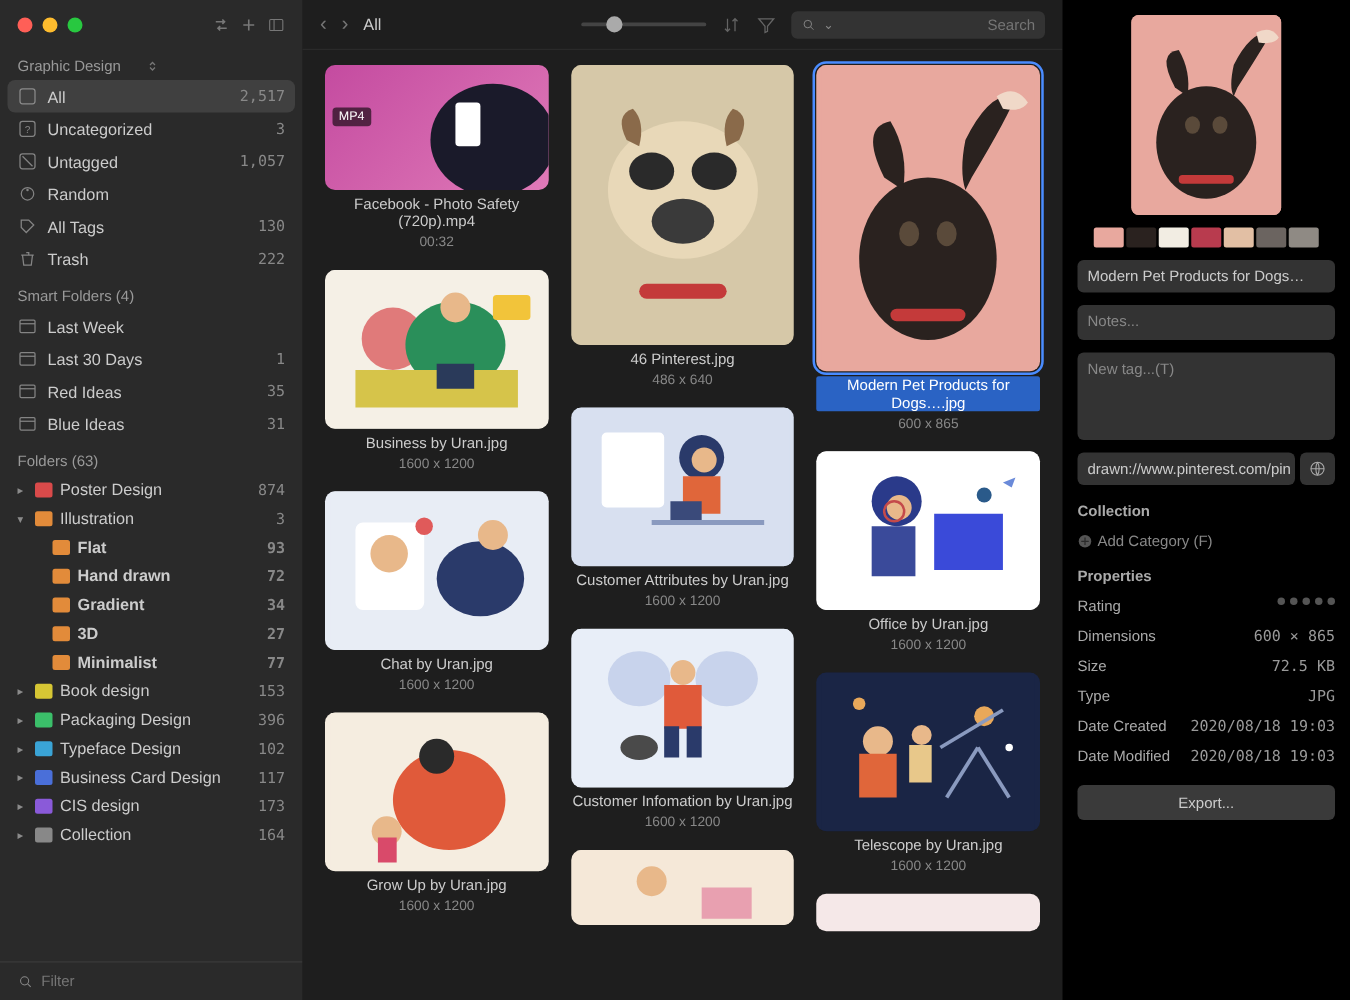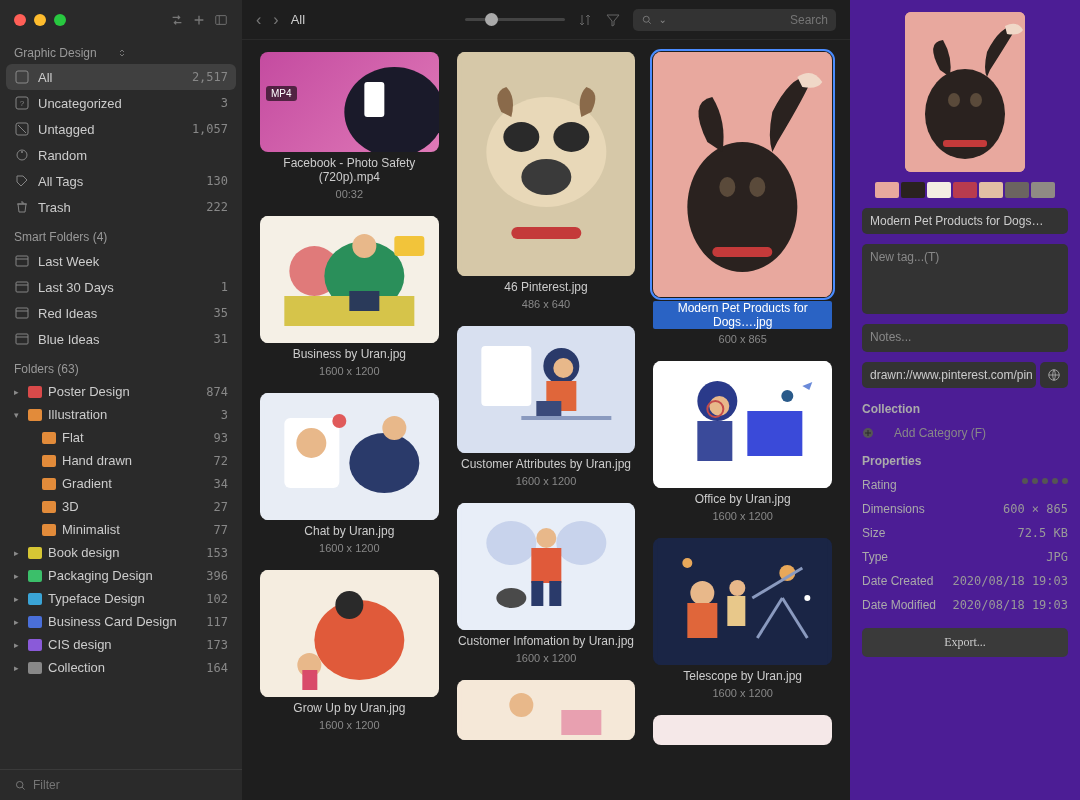--- a/index.html
+++ b/index.html
@@ -17,21 +17,21 @@
 .side-list { flex: 1; overflow-y: auto; }
 .side-item { display: flex; align-items: center; padding: 5px 14px; font-size: 13px; color: #ccc; cursor: pointer; gap: 8px; }
 .side-item.active { background: #404040; border-radius: 6px; margin: 0 6px; padding: 5px 8px; }
 .side-item .count { margin-left: auto; color: #888; font-family: ui-monospace, monospace; font-size: 12px; }
 .side-item .sicon { width: 16px; height: 16px; opacity: 0.7; flex-shrink: 0; }
 .side-header { padding: 10px 14px 4px; font-size: 12px; color: #999; }
 .folder-row { display: flex; align-items: center; padding: 4px 14px; font-size: 13px; color: #ccc; cursor: pointer; gap: 6px; }
 .folder-row .count { margin-left: auto; color: #888; font-family: ui-monospace, monospace; font-size: 12px; }
 .folder-row .chev { width: 8px; opacity: 0.6; font-size: 9px; }
 .folder-row .ficon { width: 14px; height: 12px; border-radius: 2px; flex-shrink: 0; }
-.folder-row.child { padding-left: 42px; }
+.folder-row.child { padding-left: 42px; font-weight: bold; }
 .folder-row.child .ficon { background: #e28b3a; }
 .filter-bar { padding: 8px 14px; border-top: 1px solid #3a3a3a; display: flex; align-items: center; gap: 6px; }
 .filter-bar input { background: transparent; border: none; color: #999; font-size: 12px; outline: none; flex: 1; }
 .main { flex: 1; display: flex; flex-direction: column; background: #1e1e1e; }
 .toolbar { height: 40px; display: flex; align-items: center; padding: 0 14px; gap: 12px; border-bottom: 1px solid #2a2a2a; }
 .toolbar .nav { opacity: 0.5; cursor: pointer; }
 .toolbar .crumb { font-size: 13px; color: #ccc; }
 .toolbar .spacer { flex: 1; }
 .slider-wrap { width: 100px; display: flex; align-items: center; }
 .slider-track { flex: 1; height: 3px; background: #444; border-radius: 2px; position: relative; }
@@ -41,37 +41,37 @@
 .search input { background: transparent; border: none; color: #999; font-size: 12px; outline: none; flex: 1; text-align: right; }
 .gallery { flex: 1; overflow-y: auto; padding: 12px 18px; display: flex; gap: 18px; }
 .col { flex: 1; display: flex; flex-direction: column; gap: 16px; }
 .card { display: flex; flex-direction: column; align-items: center; gap: 4px; }
 .thumb { width: 100%; border-radius: 8px; position: relative; overflow: hidden; }
 .thumb.selected { outline: 2px solid #4a8cff; outline-offset: 1px; }
 .badge { position: absolute; top: 6px; left: 6px; background: rgba(0,0,0,0.6); color: #fff; font-size: 10px; padding: 2px 5px; border-radius: 3px; margin-top: 28px; }
 .card .title { font-size: 12px; color: #ccc; text-align: center; max-width: 100%; }
 .card .title.sel { background: #2a63c4; color: #fff; padding: 0 4px; border-radius: 2px; }
 .card .meta { font-size: 11px; color: #888; }
-.inspector { width: 230px; background: #4c1d95; padding: 12px; display: flex; flex-direction: column; gap: 10px; overflow-y: auto; }
+.inspector { width: 230px; background: #000000; padding: 12px; display: flex; flex-direction: column; gap: 10px; overflow-y: auto; }
 .preview { width: 120px; height: 160px; border-radius: 6px; align-self: center; background: #e8a89e; position: relative; overflow: hidden; }
 .swatches { display: flex; gap: 2px; justify-content: center; }
 .swatch { width: 24px; height: 16px; border-radius: 2px; }
 .field { background: #333; border-radius: 5px; padding: 6px 8px; font-size: 12px; color: #ccc; }
 .field.tag { height: 70px; color: #888; }
 .field.notes { height: 28px; color: #888; }
 .url-row { display: flex; gap: 4px; }
 .url-row .field { flex: 1; overflow: hidden; white-space: nowrap; }
 .url-row .go { width: 28px; background: #333; border-radius: 5px; display: flex; align-items: center; justify-content: center; cursor: pointer; }
 .sect { font-size: 12px; color: #aaa; font-weight: 600; margin-top: 4px; }
-.addcat { font-size: 12px; color: #888; display: flex; align-items: center; gap: 20px; cursor: pointer; }
+.addcat { font-size: 12px; color: #888; display: flex; align-items: center; gap: 4px; cursor: pointer; }
 .prop { display: flex; justify-content: space-between; font-size: 12px; color: #aaa; }
 .prop .v { font-family: ui-monospace, monospace; color: #999; }
 .stars { display: flex; gap: 4px; }
 .star { width: 6px; height: 6px; background: #555; border-radius: 50%; }
-.export { background: #3a3a3a; border: none; color: #ccc; padding: 7px; border-radius: 5px; font-size: 12px; cursor: pointer; margin-top: 6px; font-family: Liberation Serif, serif; }
+.export { background: #3a3a3a; border: none; color: #ccc; padding: 7px; border-radius: 5px; font-size: 12px; cursor: pointer; margin-top: 6px; }
 
 .il { width: 100%; height: 100%; }
 </style>
 </head>
 <body>
 
 <div class="sidebar">
   <div class="titlebar">
     <div class="dot red"></div>
     <div class="dot yellow"></div>
@@ -447,22 +447,22 @@
   <div class="swatches" id="swatches">
       <div class="swatch" style="background: rgb(232, 168, 158);"></div>
       <div class="swatch" style="background: rgb(42, 34, 31);"></div>
       <div class="swatch" style="background: rgb(242, 237, 227);"></div>
       <div class="swatch" style="background: rgb(184, 59, 78);"></div>
       <div class="swatch" style="background: rgb(226, 191, 164);"></div>
       <div class="swatch" style="background: rgb(107, 100, 96);"></div>
       <div class="swatch" style="background: rgb(143, 138, 132);"></div>
     </div>
   <div class="field">Modern Pet Products for Dogs…</div>
+  <div class="field notes">Notes...</div>
   <div class="field tag">New tag...(T)</div>
-  <div class="field notes">Notes...</div>
   <div class="url-row">
     <div class="field">drawn://www.pinterest.com/pin</div>
     <div class="go">
         <svg width="14" height="14" viewBox="0 0 16 16">
           <circle cx="8" cy="8" r="6" stroke="#aaa" fill="none"></circle>
           <path d="M2 8h12M8 2c2 3 2 9 0 12M8 2c-2 3-2 9 0 12" stroke="#aaa" fill="none"></path>
         </svg>
       </div>
   </div>
   <div class="sect">Collection</div>

